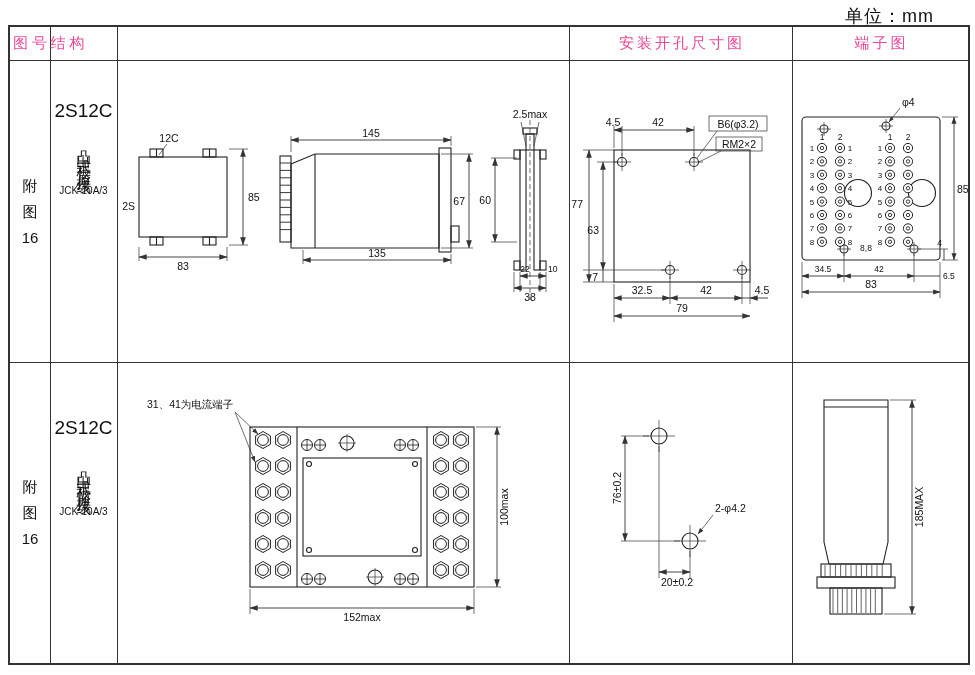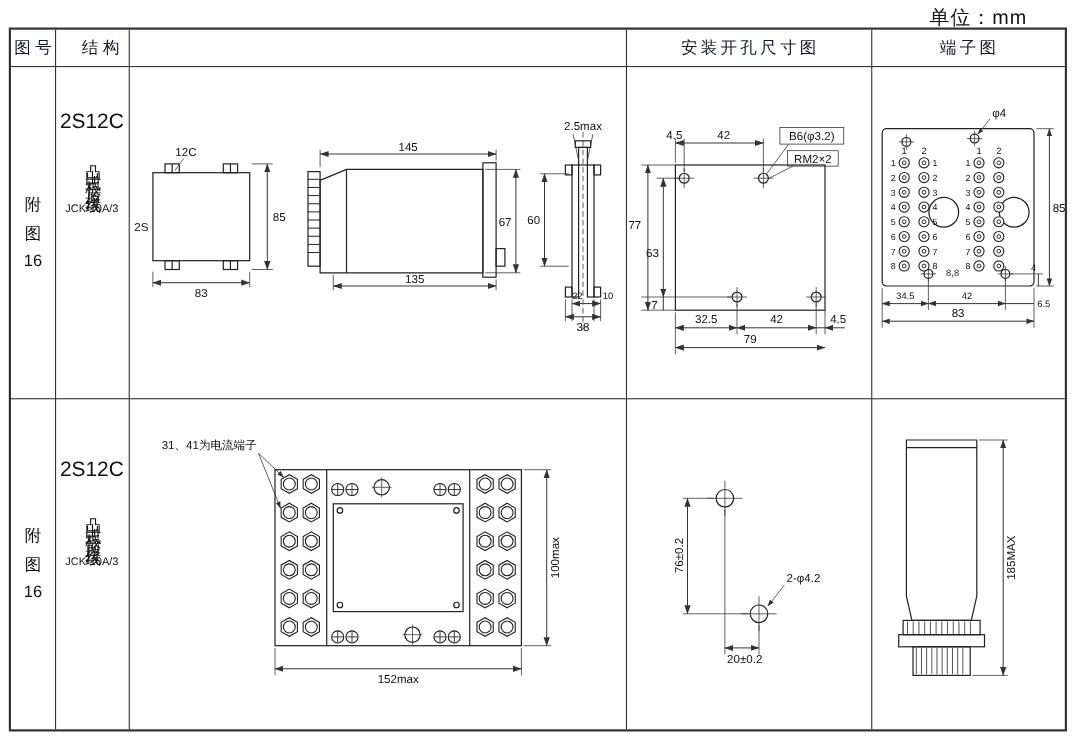--- a/index.html
+++ b/index.html
@@ -2,21 +2,21 @@
 <html><head>
 <meta charset="utf-8">
 <style>
   html,body{margin:0;padding:0}
   body{width:975px;height:675px;position:relative;background:#fff;color:#111;
        font-family:"Liberation Sans","DejaVu Sans",sans-serif;overflow:hidden}
   .unit{position:absolute;top:4px;left:845px;font-size:18px;letter-spacing:1px}
   .tbl{position:absolute;left:8px;top:25px;width:958px;height:636px;border:2px solid #333;background:#fff}
   .vline{position:absolute;top:0;height:100%;width:0;border-left:1.2px solid #333}
   .hline{position:absolute;left:0;width:100%;height:0;border-top:1.2px solid #333}
-  .hcell{position:absolute;top:0;height:33px;display:flex;align-items:center;justify-content:center;font-size:15px;color:#0f172a}
+  .hcell{position:absolute;top:0;height:33px;display:flex;align-items:center;justify-content:center;font-size:15px;color:#ec4899}
   .sp8{letter-spacing:8px;text-indent:8px}
   .sp3{letter-spacing:3px;text-indent:3px}
   .cell{position:absolute;display:flex;flex-direction:column;align-items:center}
   .figcell{justify-content:center;gap:7px;font-size:15px}
   .model{font-size:19px}
   .vtext{writing-mode:vertical-lr;text-orientation:upright;font-size:14.5px;letter-spacing:5px;line-height:1}
   .code{font-size:10px;white-space:nowrap}
   .svgwrap{position:absolute}
   svg{display:block;overflow:visible}
   svg text{font-family:"Liberation Sans","DejaVu Sans",sans-serif;fill:#111}
@@ -35,21 +35,21 @@
 <div class="tbl">
 
   <div class="vline" style="left:40px"></div>
   <div class="vline" style="left:107px"></div>
   <div class="vline" style="left:559px"></div>
   <div class="vline" style="left:782px"></div>
   <div class="hline" style="top:33px"></div>
   <div class="hline" style="top:335px"></div>
 
   <div class="hcell" style="left:0;width:40px">图 号</div>
-  <div class="hcell" style="left:48px;width:67px">结 构</div>
+  <div class="hcell" style="left:24px;width:67px">结 构</div>
   <div class="hcell sp3" style="left:782px;width:176px">端子图</div>
   <div class="hcell sp3" style="left:559px;width:223px">安装开孔尺寸图</div>
 
   <div class="cell figcell" style="left:0;top:33px;width:40px;height:302px">
     <span>附</span>
     <span>图</span>
     <span>16</span>
   </div>
   <div class="cell" style="left:40px;top:33px;width:67px;height:302px;padding-top:40px">
     <span class="model">2S12C</span>
@@ -483,21 +483,21 @@
       <line class="d" x1="380" y1="65" x2="380" y2="225" marker-start="url(#ar4)" marker-end="url(#ar4)"></line>
       <line x1="133" y1="227" x2="133" y2="252"></line>
           <line x1="357" y1="227" x2="357" y2="252"></line>
       <line class="d" x1="133" y1="246" x2="357" y2="246" marker-start="url(#ar4)" marker-end="url(#ar4)"></line>
     </g>
     <text class="t" transform="translate(391,145) rotate(-90)" text-anchor="middle">100max</text>
     <text class="t" x="245" y="259" text-anchor="middle">152max</text>
   </svg>
   </div>
 
-  <div class="svgwrap" style="left:559px;top:346px">
+  <div class="svgwrap" style="left:559px;top:329px">
   <svg width="223" height="301" viewBox="0 0 223 301">
     <defs>
           <marker id="ar5" viewBox="0 0 10 10" refX="9.5" refY="5" markerWidth="9" markerHeight="9" orient="auto-start-reverse">
             <path d="M0,1.5 L10,5 L0,8.5 z" fill="#333"></path>
           </marker>
         </defs>
     <g class="o">
       <circle cx="90" cy="80" r="8"></circle>
           <line class="x" x1="74" y1="80" x2="106" y2="80"></line>
           <line class="x" x1="90" y1="64" x2="90" y2="96"></line>

